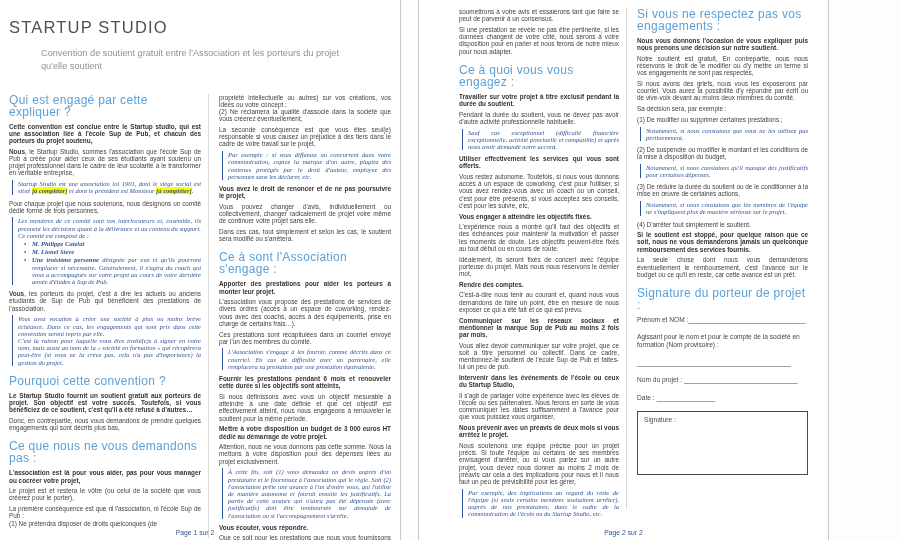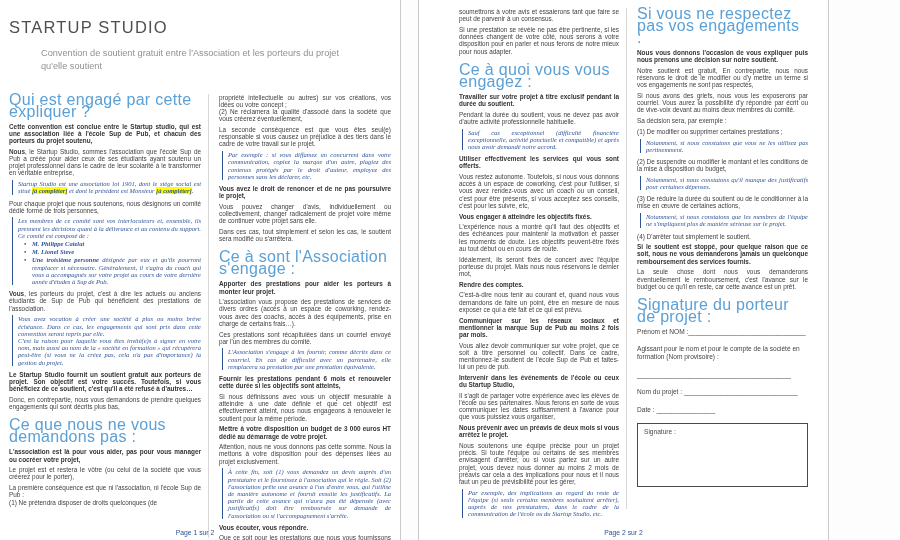--- a/index.html
+++ b/index.html
@@ -28,21 +28,21 @@
 
   .cols{display:flex;align-items:stretch;}
   .col{min-width:0;}
   #p1-col-left{width:192px;flex:none;}
   #p1-col-right{flex:1;}
   #p2-col-left{width:160px;flex:none;}
   #p2-col-right{flex:1;}
   .col-divider{width:1px;background:#d8d8d8;flex:none;margin:0 10px 14px 7px;}
 
   .blk-h{
-    font-size:16px;line-height:12px;font-weight:400;letter-spacing:.3px;
+    font-size:12px;line-height:12px;font-weight:400;letter-spacing:.3px;
     color:#5ba0d6;margin:9px 0 5px;
   }
   .col .blk-h:first-child{margin-top:0;}
   .blk-p,.blk-b{
     font-size:6.4px;line-height:7.2px;color:#3f3f3f;
     text-align:justify;white-space:pre-line;margin:0 0 3.5px;
   }
   .blk-b{font-weight:bold;color:#333;}
   .blk-q,.blk-qb{
     font-family:"Liberation Serif",serif;font-style:italic;
@@ -80,20 +80,21 @@
     <div class="col" id="p1-col-left">
         <h2 class="blk-h">Qui est engagé par cette expliquer ?</h2>
         <div class="blk-b">Cette convention est conclue entre le Startup studio, qui est une association liée à l'école Sup de Pub, et chacun des porteurs du projet soutenu,</div>
         <div class="blk-p"><span class="seg-b">Nous</span><span>, le Startup Studio, sommes l'association que l'école Sup de Pub a créée pour aider ceux de ses étudiants ayant soutenu un projet professionnel dans le cadre de leur scolarité à le transformer en véritable entreprise,</span></div>
         <div class="blk-q"><span>Startup Studio est une association loi 1901, dont le siège social est situé </span><span class="seg-hl">[à compléter]</span><span> et dont le président est Monsieur </span><span class="seg-hl">[à compléter]</span><span>.</span></div>
         <div class="blk-p">Pour chaque projet que nous soutenons, nous désignons un comité dédié formé de trois personnes,</div>
         <div class="blk-qb"><span>Les membres de ce comité sont vos interlocuteurs et, ensemble, ils prennent les décisions quant à la délivrance et au contenu du support. Ce comité est composé de :</span><ul><li><span class="seg-b">M. Philippe Catelat</span></li><li><span class="seg-b">M. Lionel Steve</span></li><li><span class="seg-b">Une troisième personne</span><span> désignée par eux et qu'ils pourront remplacer si nécessaire. Généralement, il s'agira du coach qui vous a accompagnés sur votre projet au cours de votre dernière année d'études à Sup de Pub.</span></li></ul></div>
         <div class="blk-p"><span class="seg-b">Vous</span><span>, les porteurs du projet, c'est à dire les actuels ou anciens étudiants de Sup de Pub qui bénéficient des prestations de l'association.</span></div>
         <div class="blk-q">Vous avez vocation à créer une société à plus ou moins brève échéance. Dans ce cas, les engagements qui sont pris dans cette convention seront repris par elle.
 C'est la raison pour laquelle vous êtes invité(e)s à signer en votre nom, mais aussi au nom de la « société en formation » qui récupèrera peut-être (si vous ne la créez pas, cela n'a pas d'importance) la gestion du projet.</div>
+        <h2 class="blk-h">Pourquoi cette convention ?</h2>
         <div class="blk-b">Le Startup Studio fournit un soutient gratuit aux porteurs de projet. Son objectif est votre succès. Toutefois, si vous bénéficiez de ce soutient, c'est qu'il a été refusé à d'autres…</div>
         <div class="blk-p">Donc, en contrepartie, nous vous demandons de prendre quelques engagements qui sont décrits plus bas,</div>
         <h2 class="blk-h">Ce que nous ne vous demandons pas :</h2>
         <div class="blk-b">L'association est là pour vous aider, pas pour vous manager ou cocréer votre projet,</div>
         <div class="blk-p">Le projet est et restera le vôtre (ou celui de la société que vous créerez pour le porter),</div>
         <div class="blk-p">La première conséquence est que ni l'association, ni l'école Sup de Pub :
 (1) Ne prétendra disposer de droits quelconques (de</div>
       </div>
     <div class="col-divider"></div>
     <div class="col" id="p1-col-right">

